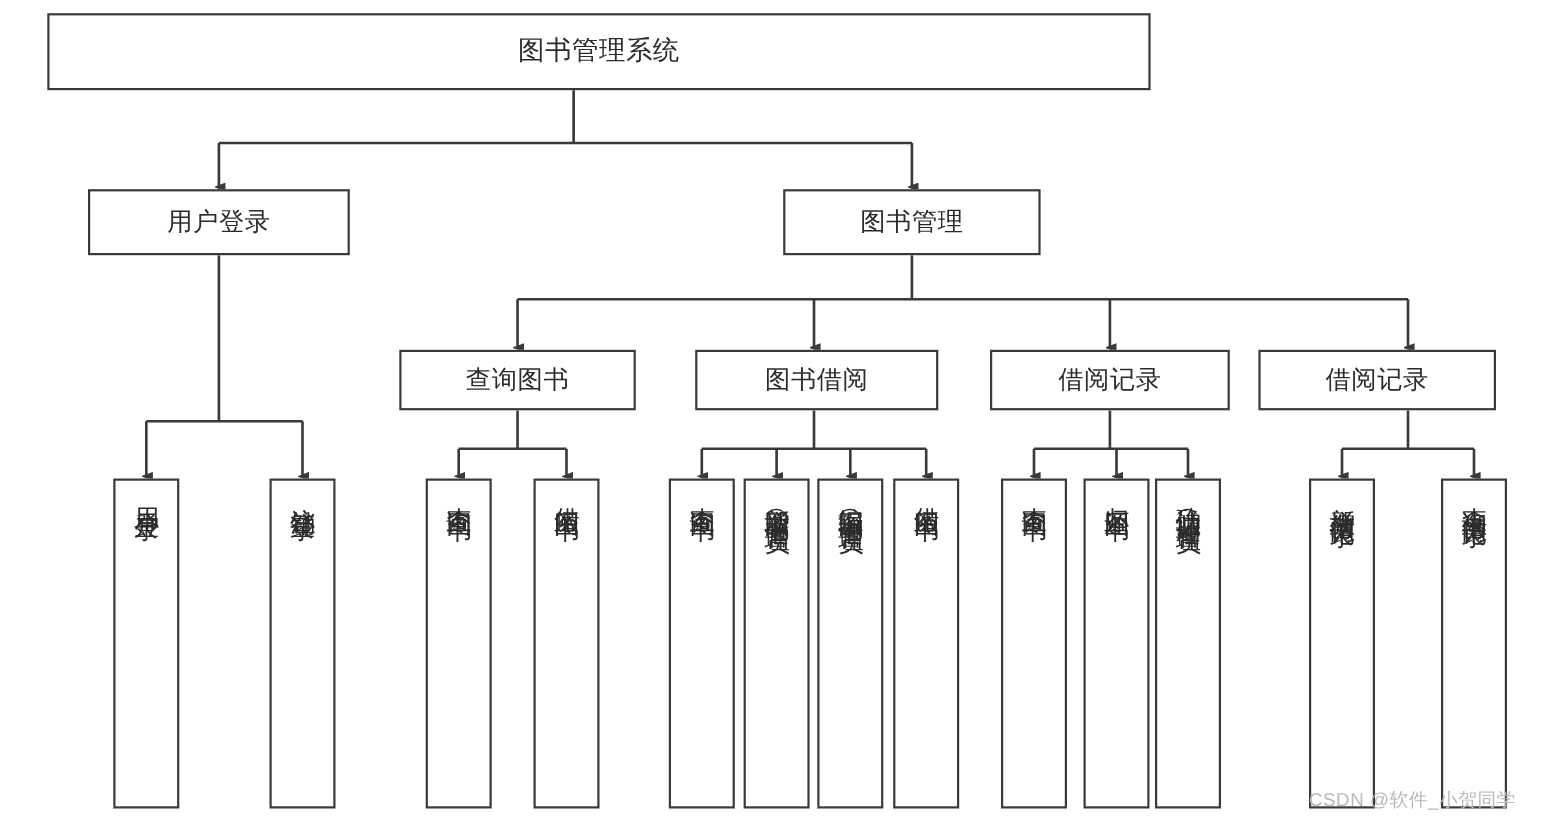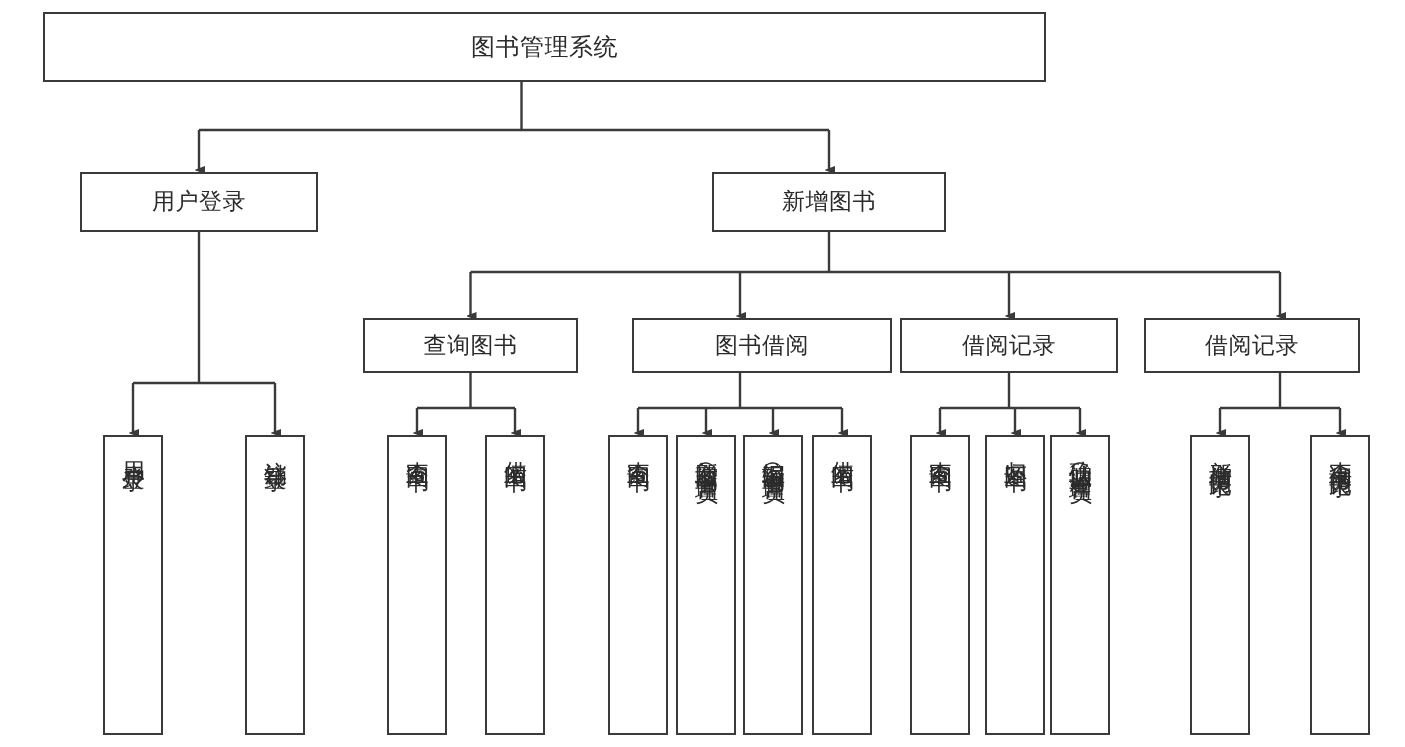--- a/index.html
+++ b/index.html
@@ -117,26 +117,26 @@
   </svg>
 
   <div id="nodes">
       <div class="node horiz root" style="left: 20px; top: 12px; width: 1003px; height: 70px; margin-left: 23px;">
         <span class="label">图书管理系统</span>
       </div>
       <div class="node horiz" style="left: 80px; top: 172px; width: 238px; height: 60px;">
         <span class="label">用户登录</span>
       </div>
       <div class="node horiz" style="left: 712px; top: 172px; width: 234px; height: 60px;">
-        <span class="label">新增图书</span>
+        <span class="label">图书管理</span>
       </div>
       <div class="node horiz" style="left: 363px; top: 318px; width: 215px; height: 55px;">
         <span class="label">查询图书</span>
       </div>
-      <div class="node horiz" style="left: 632px; top: 318px; width: 260px; height: 55px;">
+      <div class="node horiz" style="left: 632px; top: 318px; width: 221px; height: 55px;">
         <span class="label">图书借阅</span>
       </div>
       <div class="node horiz" style="left: 900px; top: 318px; width: 218px; height: 55px;">
         <span class="label">借阅记录</span>
       </div>
       <div class="node horiz" style="left: 1144px; top: 318px; width: 216px; height: 55px;">
         <span class="label">借阅记录</span>
       </div>
       <div class="node vert" style="left: 103px; top: 435px; width: 60px; height: 300px;">
         <span class="label">用户登录</span>
@@ -172,13 +172,14 @@
         <span class="label">确认归还（管理员）</span>
       </div>
       <div class="node vert" style="left: 1190px; top: 435px; width: 60px; height: 300px;">
         <span class="label">新增借阅记录</span>
       </div>
       <div class="node vert" style="left: 1310px; top: 435px; width: 60px; height: 300px;">
         <span class="label">查询借阅记录</span>
       </div>
     </div>
 
+  <div class="watermark">CSDN @软件_小贺同学</div>
 </div>
 
 </body></html>

